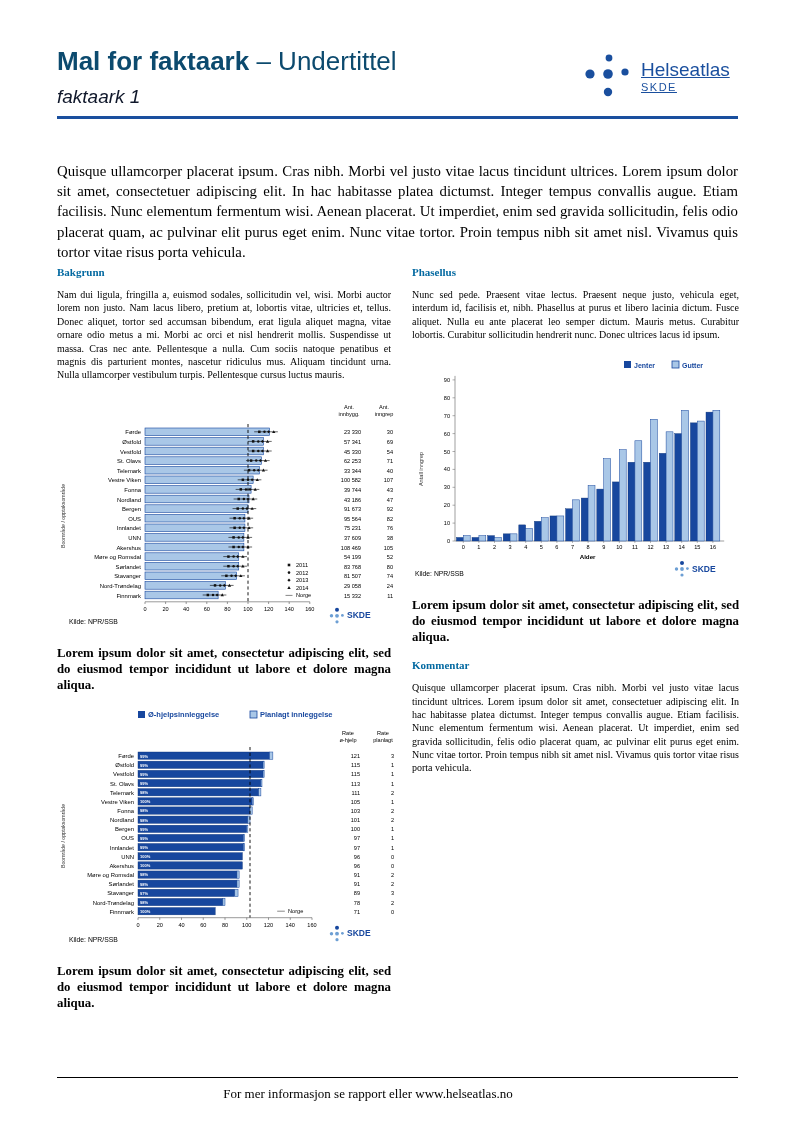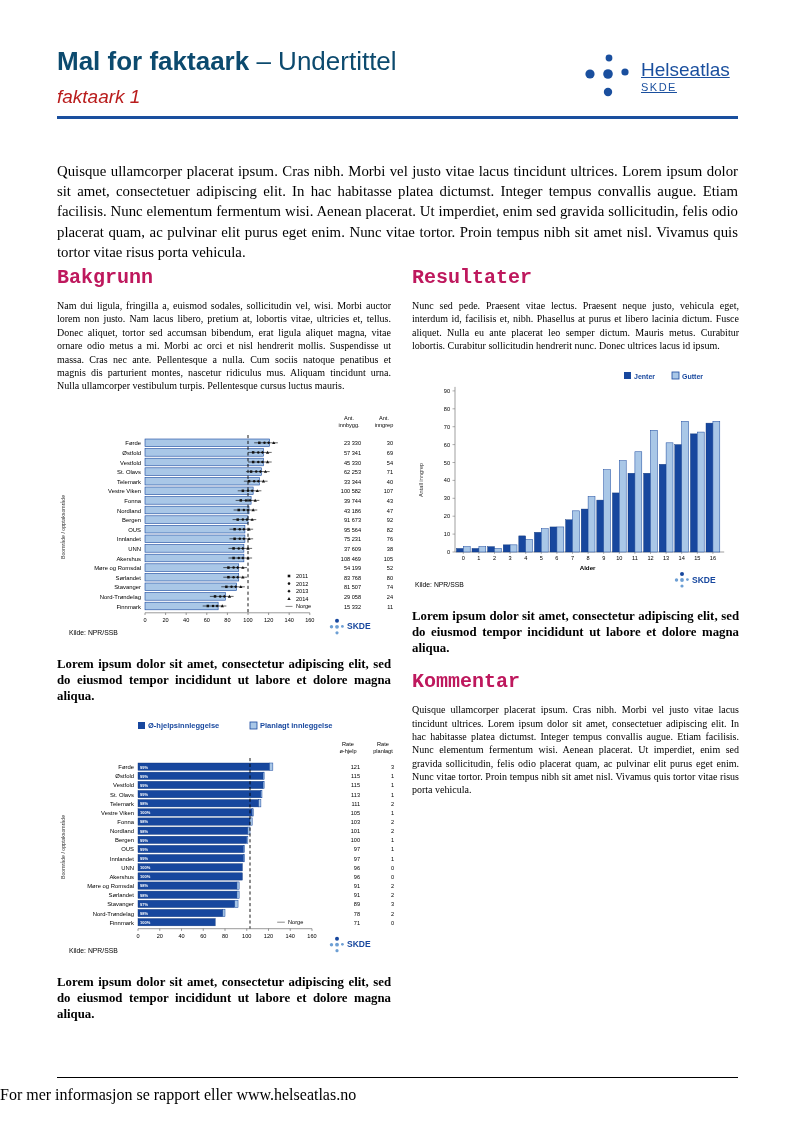--- a/index.html
+++ b/index.html
@@ -2,40 +2,40 @@
 <html><head>
 <meta charset="utf-8">
 <style>
   html,body{margin:0;padding:0;background:#ffffff;}
   .page{position:relative;width:794px;height:1123px;background:#fff;overflow:hidden;
         font-family:"Liberation Serif",serif;color:#000;}
   .hdr-title{position:absolute;left:57px;top:46px;font-family:"Liberation Sans",sans-serif;
         font-size:26px;color:#0c4a6e;white-space:nowrap;}
   .hdr-title .b{font-weight:bold;}
   .hdr-sub{position:absolute;left:57px;top:86px;font-family:"Liberation Sans",sans-serif;
-        font-style:italic;font-size:19px;color:#b91c1c;}
+        font-style:italic;font-size:19px;color:#0f172a;}
   .logo{position:absolute;left:576px;top:52px;display:flex;align-items:center;gap:7px;}
   .logo-text{display:flex;flex-direction:column;line-height:1.05;font-family:"Liberation Sans",sans-serif;color:#1a4f9e;text-decoration:underline;}
   .logo-name{font-size:19px;}
   .logo-sub{font-size:11px;letter-spacing:1.5px;margin-top:2px;}
   .rule{position:absolute;left:57px;top:116px;width:681px;height:3px;background:#1a4f9e;}
   .intro{position:absolute;left:57px;top:146px;width:681px;font-size:14.8px;line-height:1.37;text-align:justify;}
   .col{position:absolute;top:266px;}
   .col-left{left:57px;width:334px;}
   .col-right{left:412px;width:327px;}
-  h2{font-family:Liberation Mono, monospace;font-size:20px;font-weight:bold;margin:0 0 10px 0;color:#be185d;}
+  h2{font-family:Liberation Serif, serif;font-size:11px;font-weight:bold;margin:0 0 10px 0;color:#0369a1;}
   h2.mt{margin-top:6px;}
   .body-text{font-size:10px;line-height:1.34;text-align:justify;margin:0;}
   .figure{margin-top:16px;}
   .figure svg{display:block;}
   .caption{font-weight:bold;font-size:12.8px;line-height:1.25;text-align:justify;}
   .cap-sp{margin-top:12px;}
   svg text{font-family:"Liberation Sans",sans-serif;}
   .footer-line{position:absolute;left:57px;top:1077px;width:681px;height:1px;background:#000;}
-  .footer-text{position:absolute;left:0;top:1086px;width:736px;font-size:16px;}
+  .footer-text{position:absolute;left:0;top:1086px;width:736px;text-align:center;font-size:13px;}
 </style>
 </head>
 <body>
 
 <div class="page">
 
   <div class="hdr-title">
     <span class="b">Mal for faktaark</span>
     <span>– Undertittel</span>
   </div>
@@ -417,21 +417,21 @@
           <circle cx="280" cy="227.70000000000002" r="1.9" fill="#6d9fd4"></circle>
           <circle cx="285.4" cy="227.3" r="1.4" fill="#6d9fd4"></circle>
           <circle cx="280" cy="233.70000000000002" r="1.6" fill="#6d9fd4"></circle>
           <text x="290" y="230.20000000000002" font-size="8.5" text-anchor="start" fill="#17479e" font-weight="bold">SKDE</text>
         </svg>
     </div>
     <p class="caption">Lorem ipsum dolor sit amet, consectetur adipiscing elit, sed do eiusmod tempor incididunt ut labore et dolore magna aliqua.</p>
   </div>
 
   <div class="col col-right">
-    <h2>Resultater</h2>
+    <h2>Phasellus</h2>
     <p class="body-text">Nunc sed pede. Praesent vitae lectus. Praesent neque justo, vehicula eget, interdum id, facilisis et, nibh. Phasellus at purus et libero lacinia dictum. Fusce aliquet. Nulla eu ante placerat leo semper dictum. Mauris metus. Curabitur lobortis. Curabitur sollicitudin hendrerit nunc. Donec ultrices lacus id ipsum.</p>
 
     <div class="figure">
       <svg id="chart3" width="327" height="228" viewBox="0 0 327 228">
           <rect x="212" y="3" width="7" height="7" fill="#17479e"></rect>
           <text x="222" y="9.5" font-size="7" text-anchor="start" fill="#17479e" font-weight="bold">Jenter</text>
           <rect x="260" y="3" width="7" height="7" fill="#a9c7e7" stroke="#17479e" stroke-width="0.8"></rect>
           <text x="270" y="9.5" font-size="7" text-anchor="start" fill="#17479e" font-weight="bold">Gutter</text>
           <line x1="40.5" y1="183" x2="43" y2="183" stroke="#777" stroke-width="0.6"></line>
           <text x="38" y="185" font-size="5.6" text-anchor="end" fill="#000">0</text>

